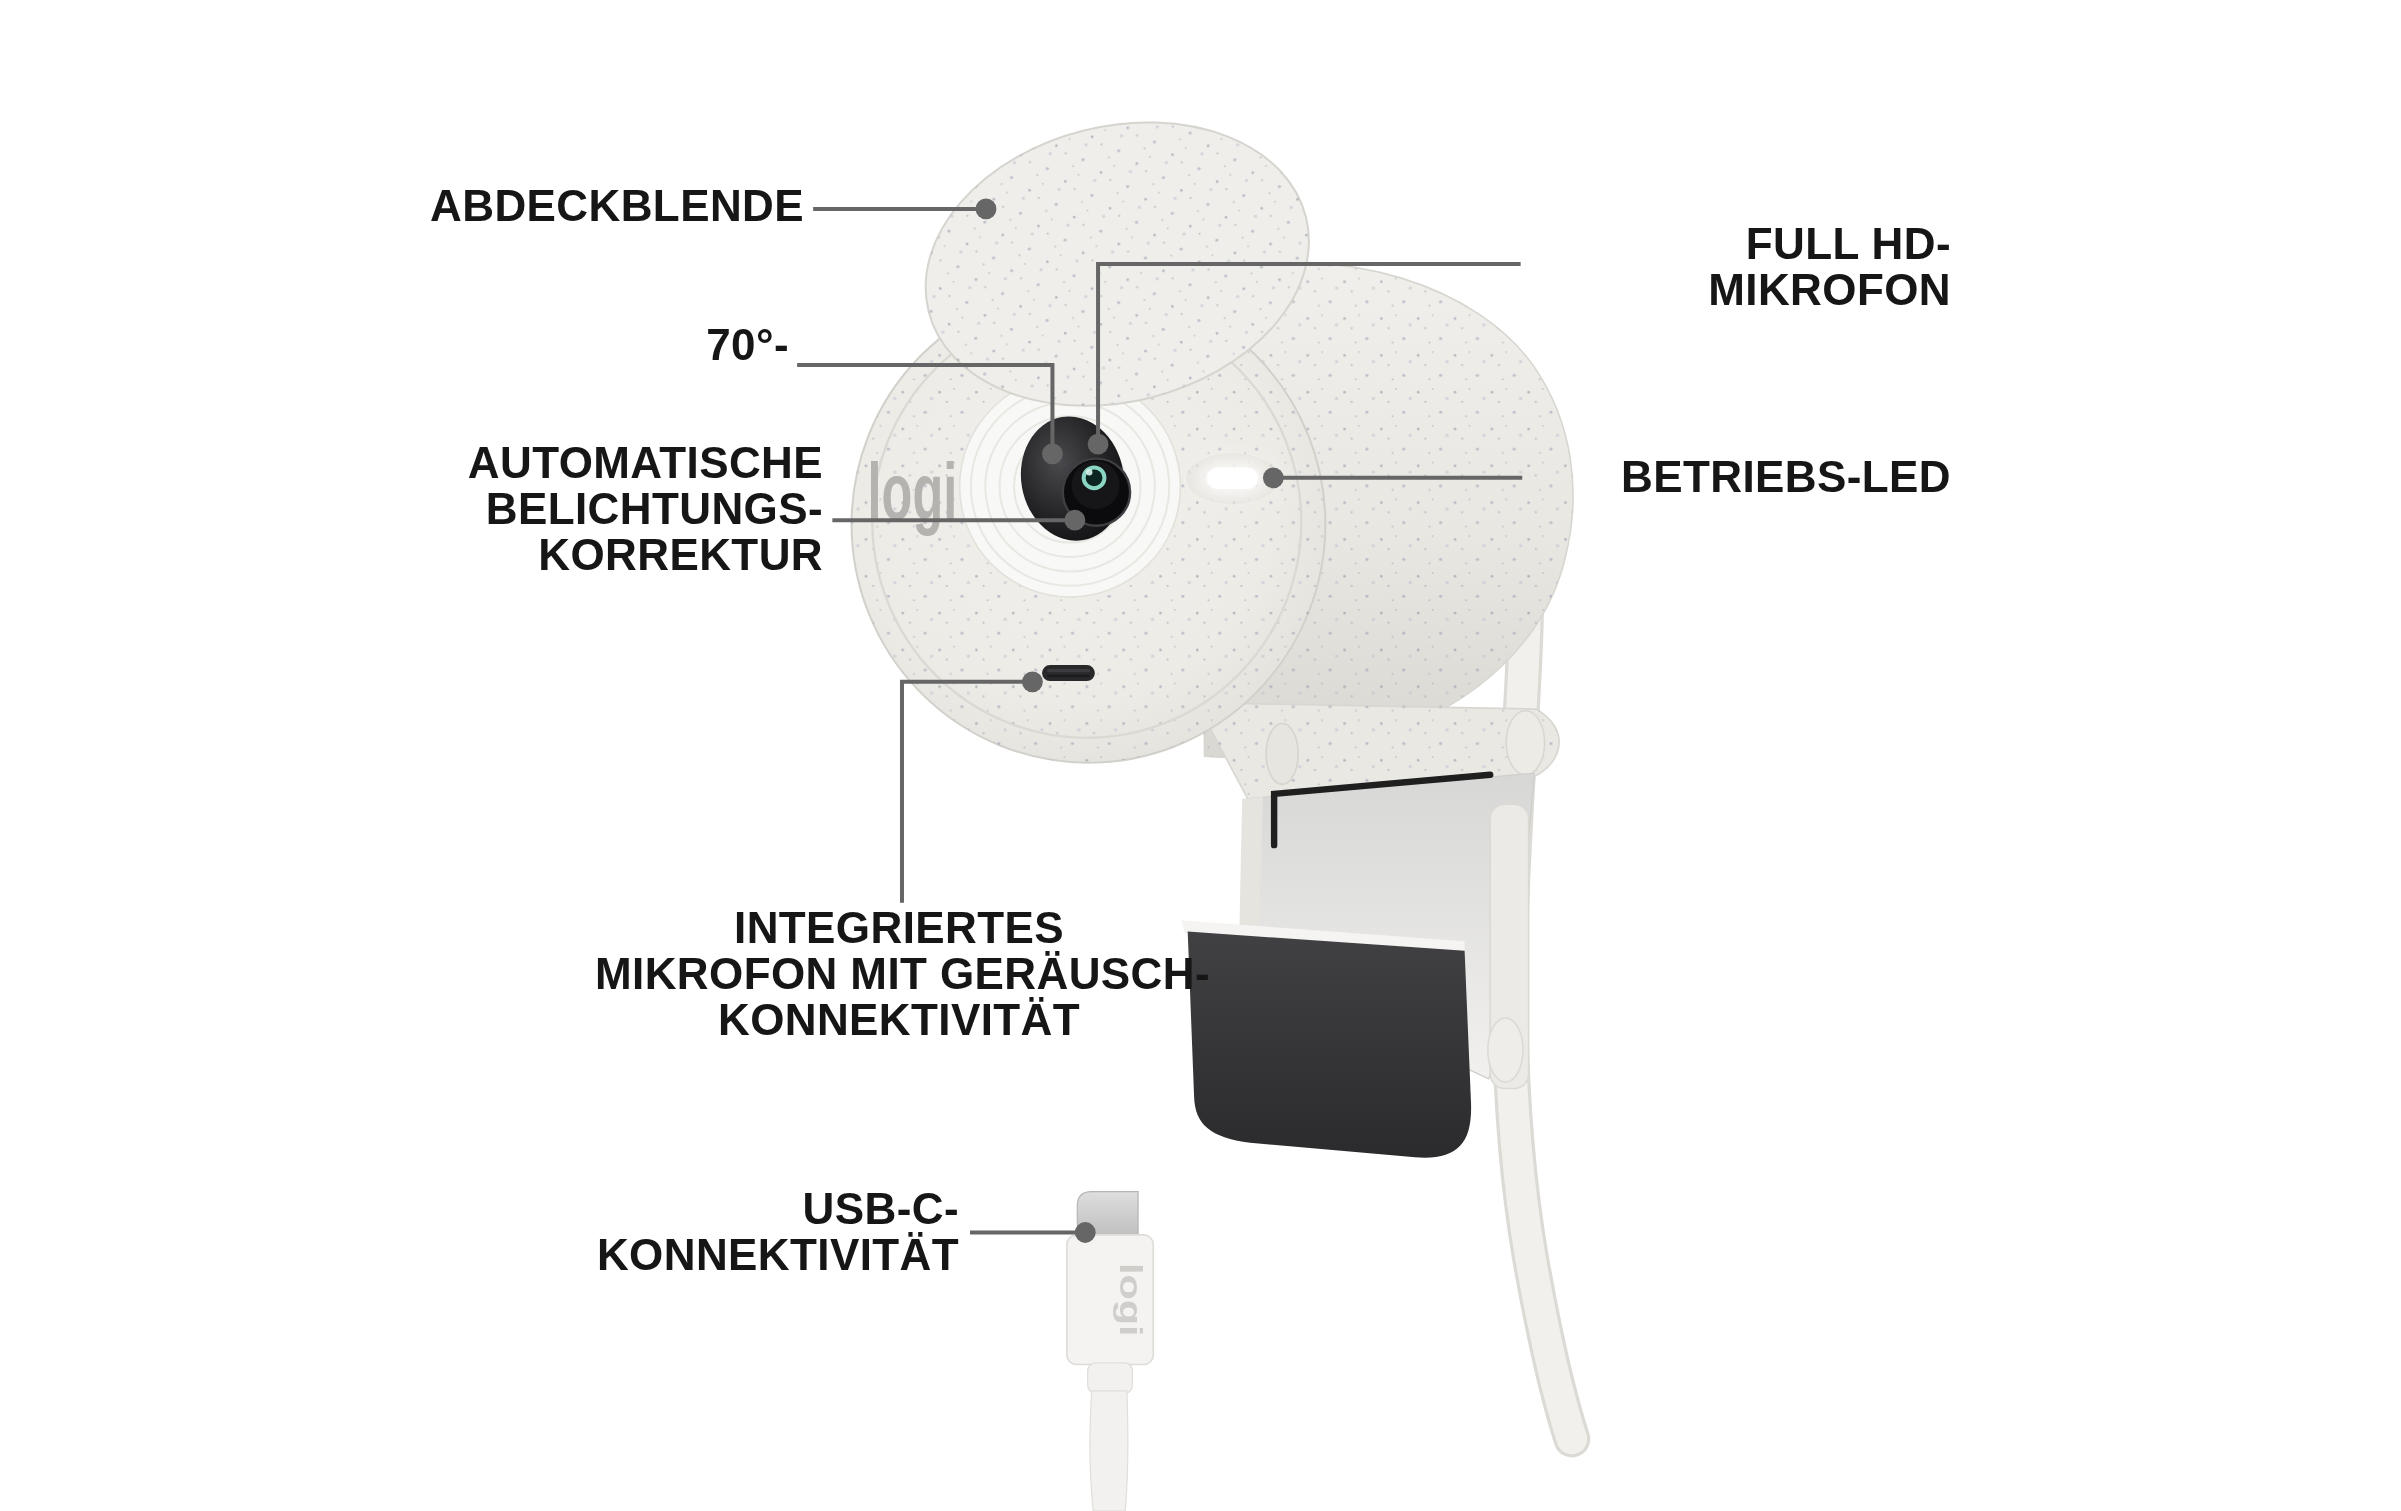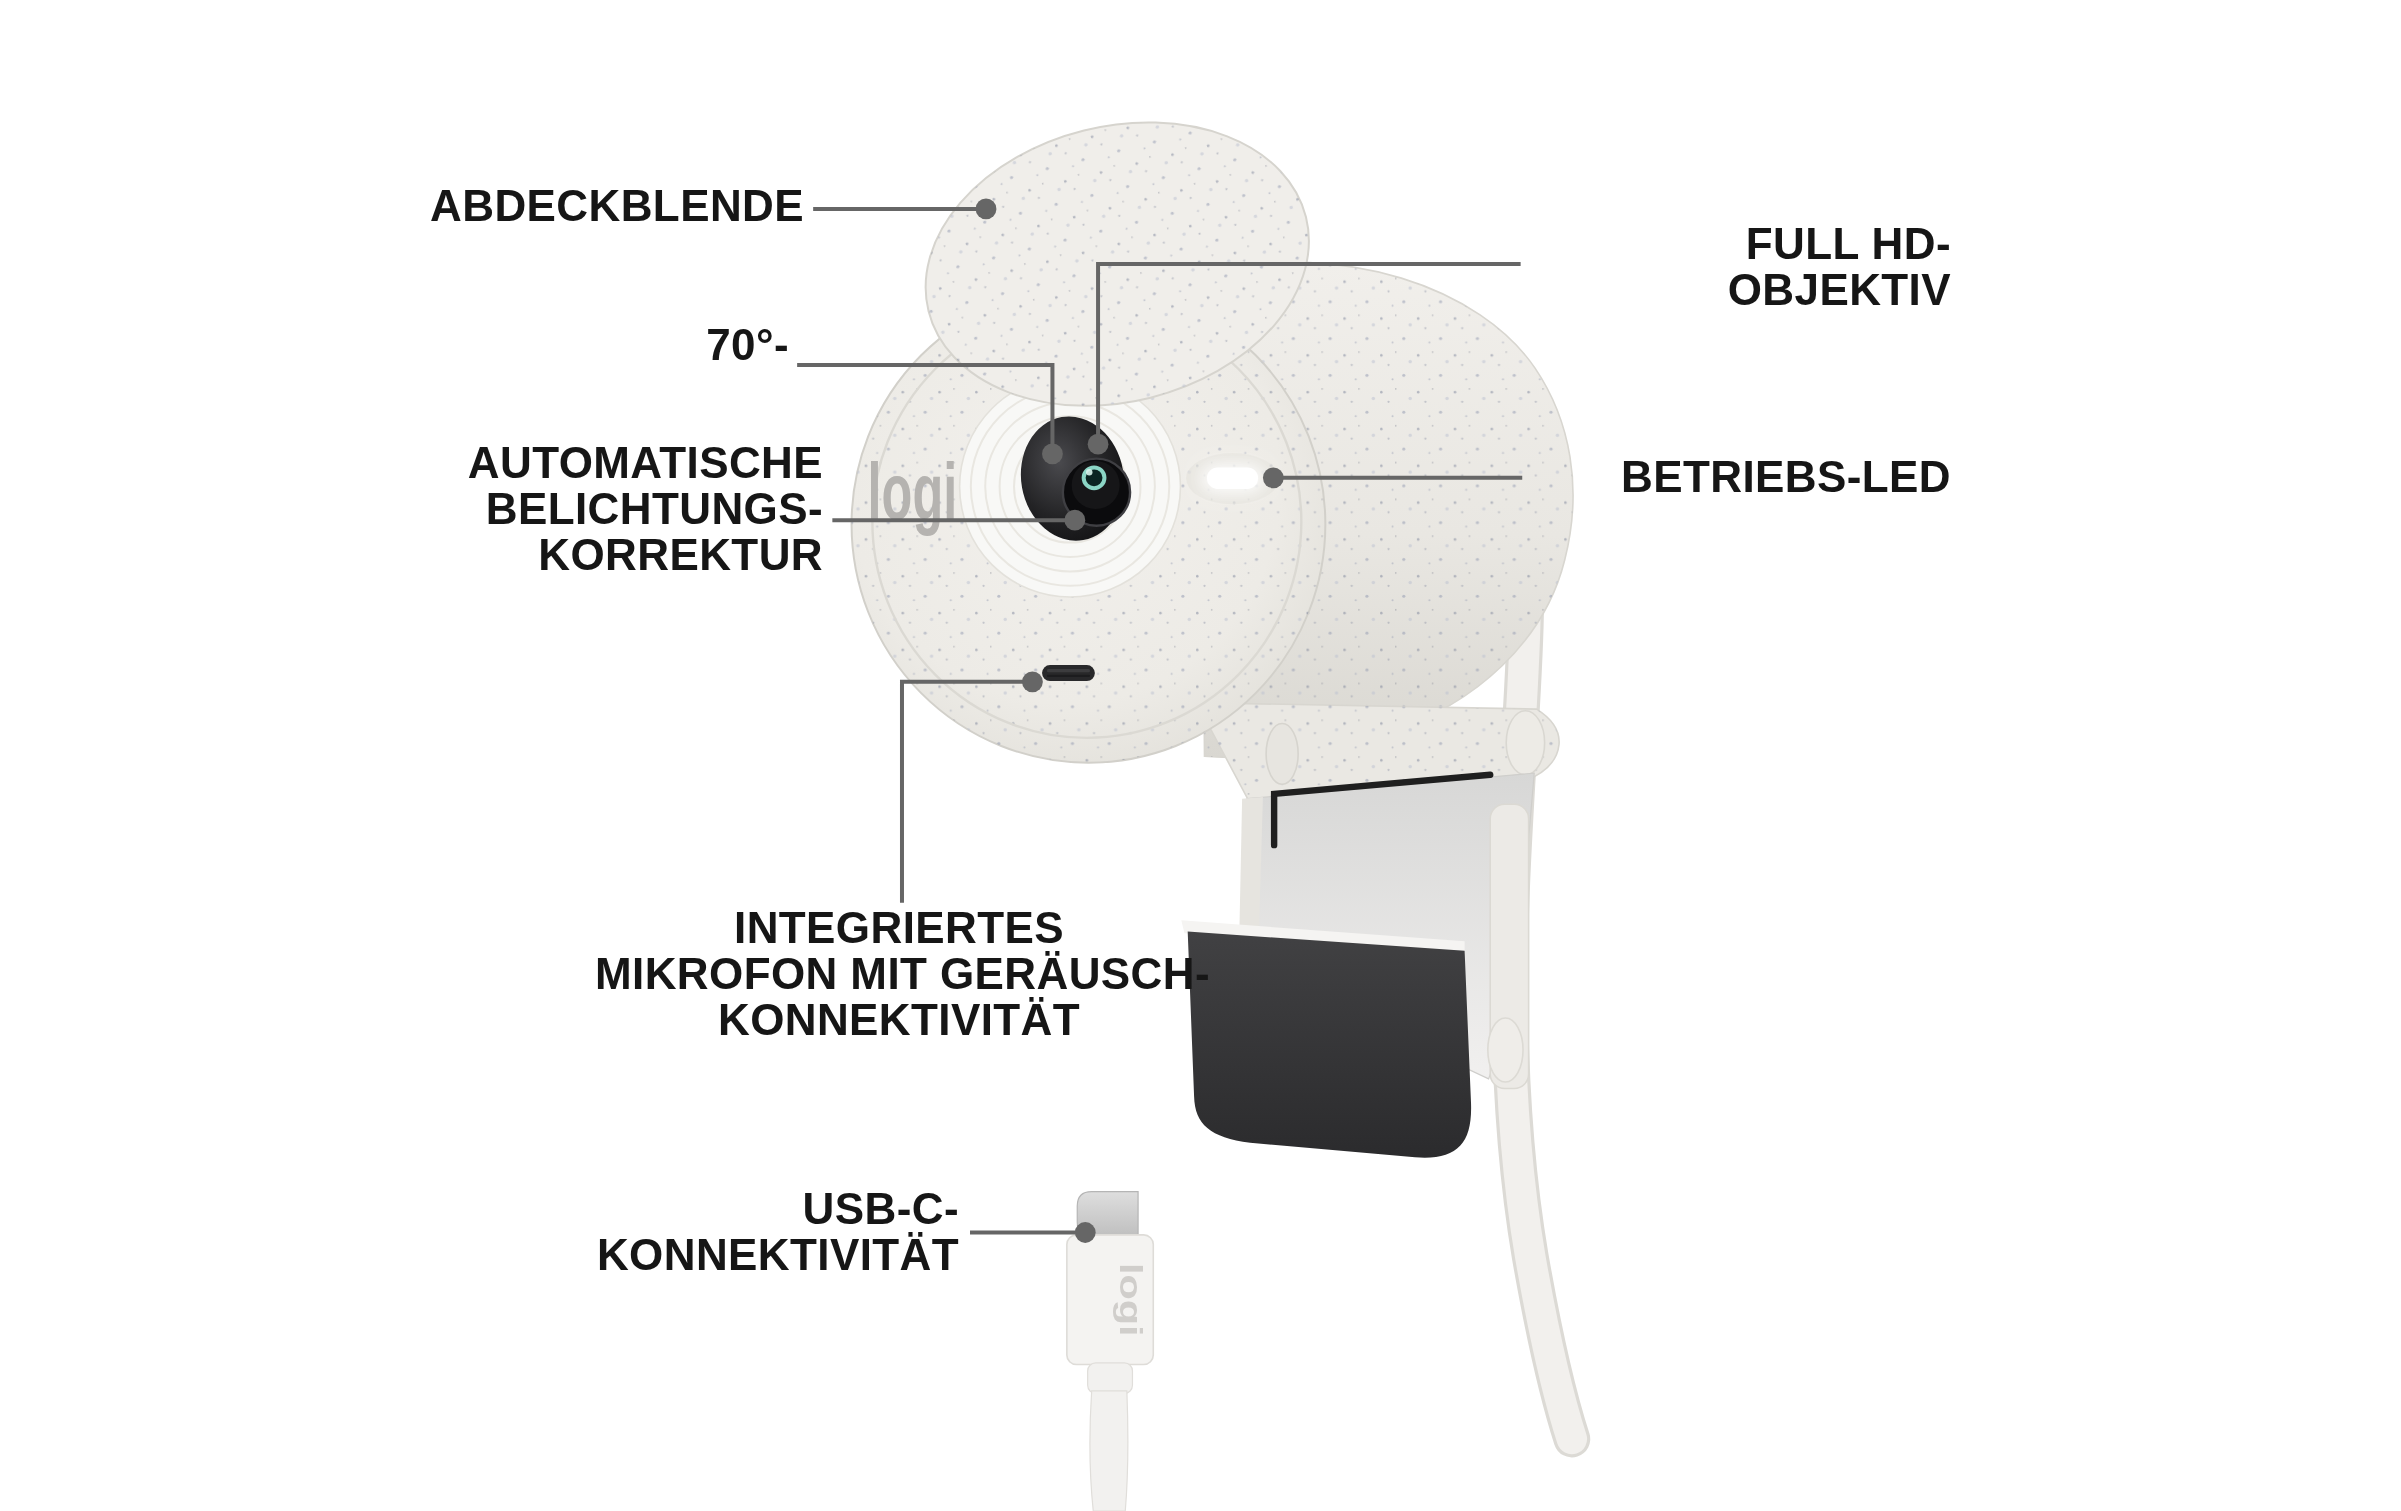--- a/index.html
+++ b/index.html
@@ -197,21 +197,21 @@
     <span class="ln">KONNEKTIVITÄT</span>
   </div>
 
   <div class="callout al-r" style="left:400px; top:1186px; width:559px;">
     <span class="ln">USB-C-</span>
     <span class="ln">KONNEKTIVITÄT</span>
   </div>
 
   <div class="callout al-l" style="left:1535px; top:221px; width:416px;">
     <span class="ln">FULL HD-</span>
-    <span class="ln">OBJEKTIV</span>
+    <span class="ln">MIKROFON</span>
   </div>
 
   <div class="callout al-l" style="left:1535px; top:454px; width:416px;">
     <span class="ln">BETRIEBS-LED</span>
   </div>
 
 </div>
 
 
 </body></html>

